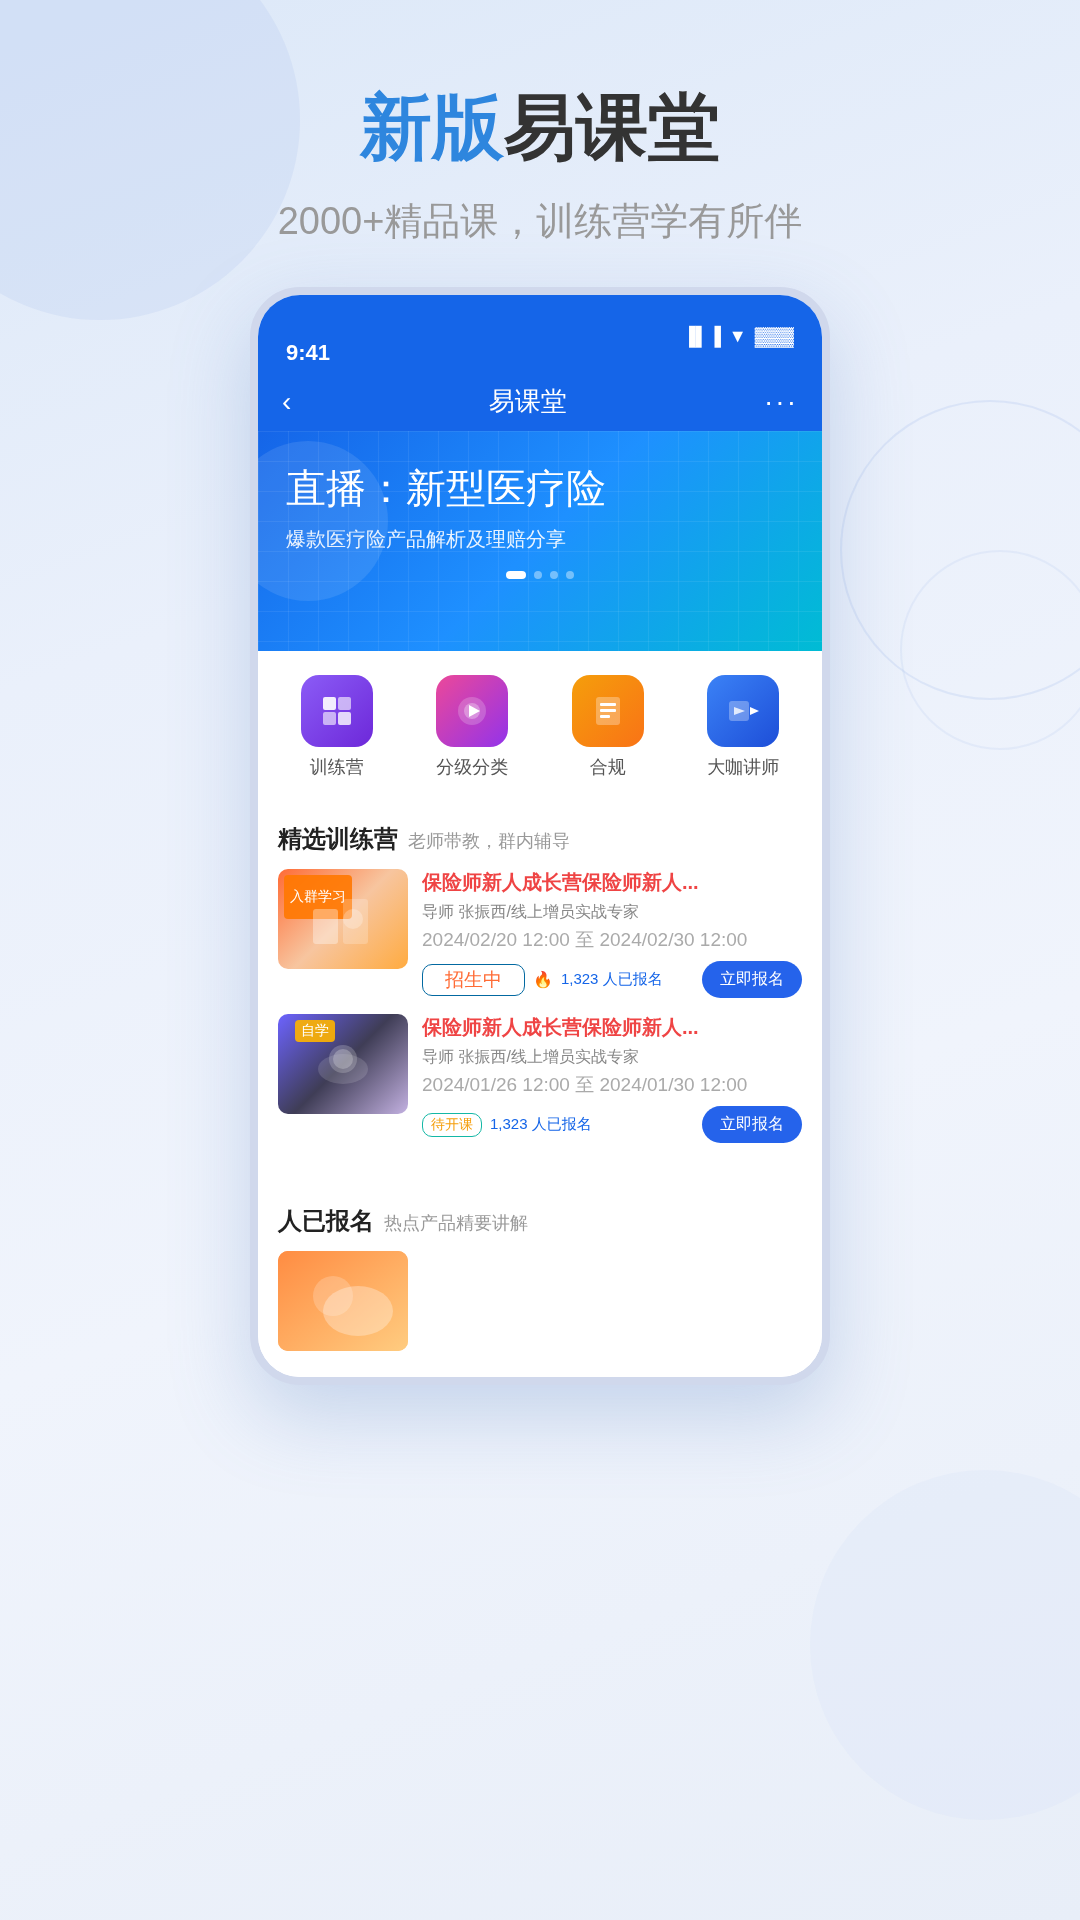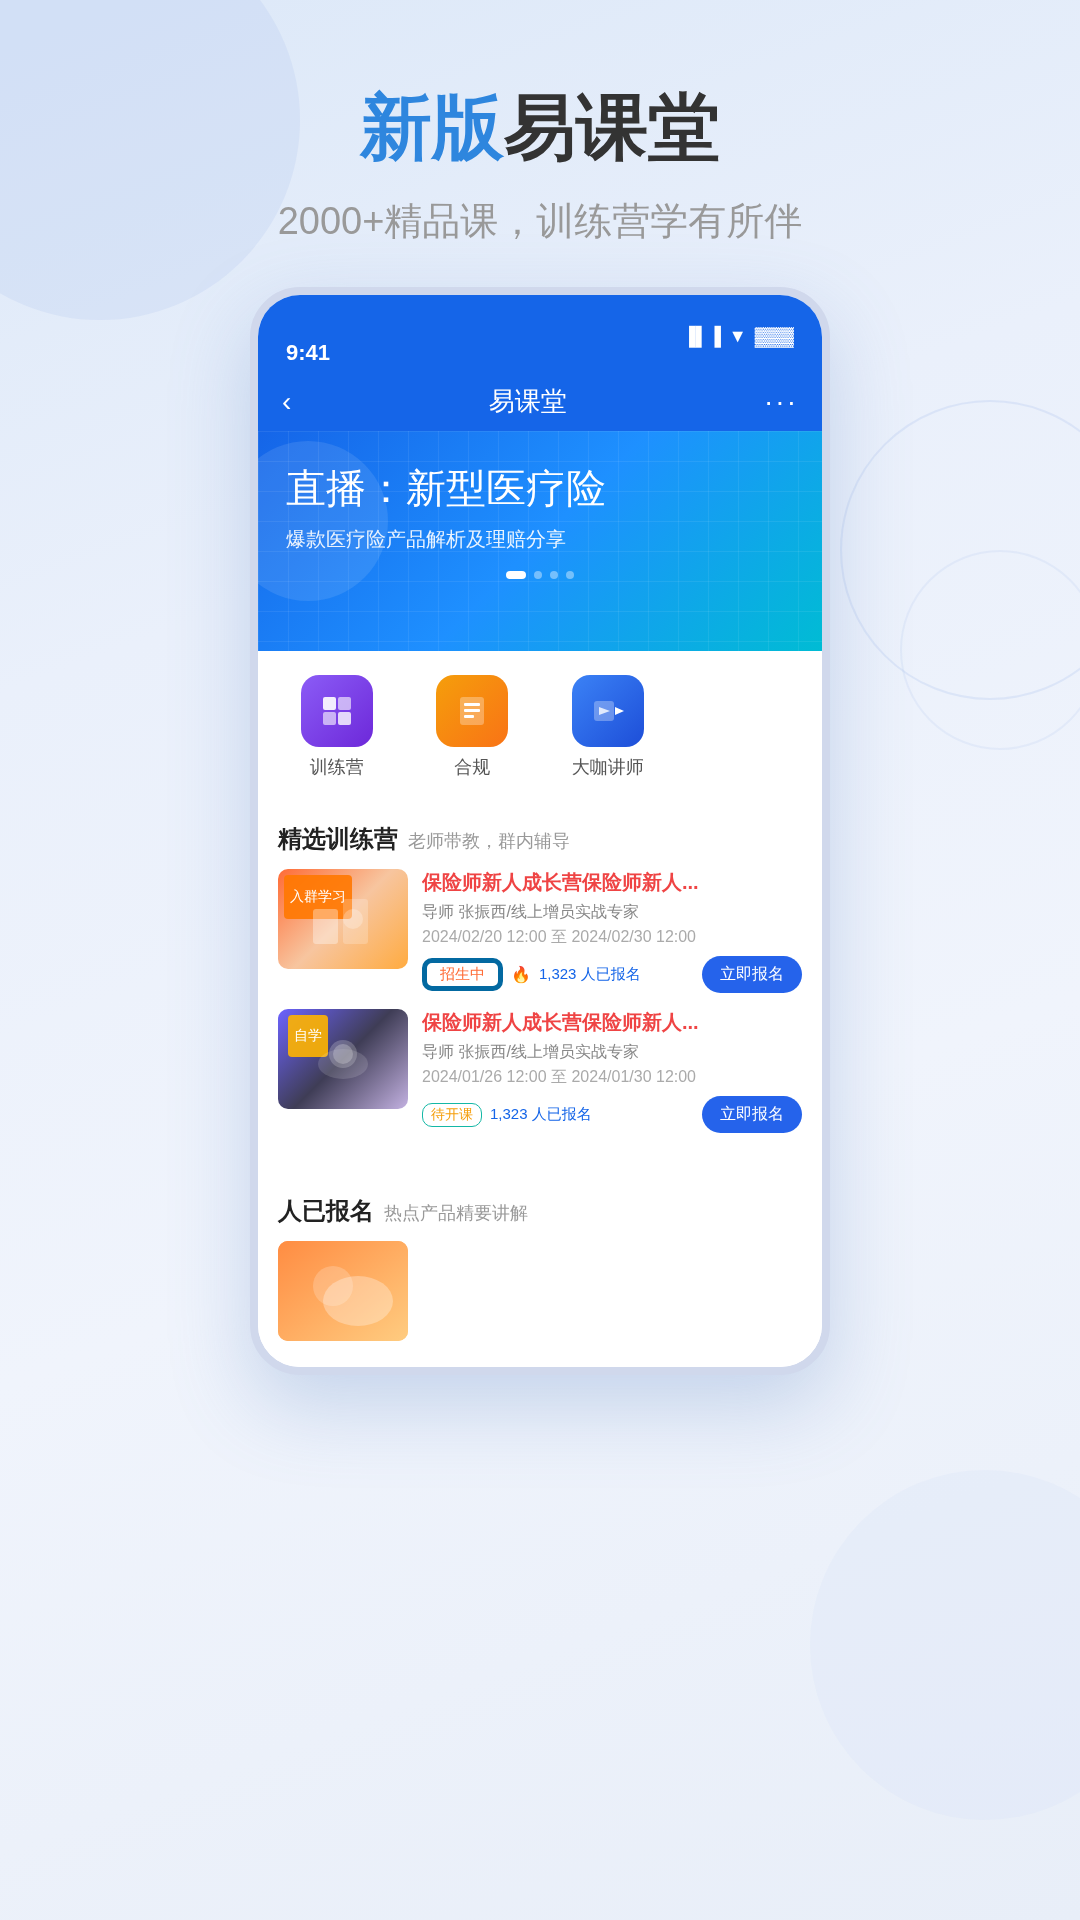--- a/index.html
+++ b/index.html
@@ -262,62 +262,62 @@
       position: absolute;
       top: 6px; left: 6px;
       background: rgba(255,120,0,0.9);
       color: white;
       font-size: 14px;
       padding: 13px 6px;
       border-radius: 4px;
     }
     .thumb-badge-2 {
       position: absolute;
-      top: 6px; left: 10px;
+      top: 6px; left: 17px;
       background: rgba(255,180,0,0.9);
       color: white;
       font-size: 14px;
-      padding: 12px 6px;
+      padding: 2px 6px;
       border-radius: 4px;
     }
     .course-info { flex: 1; }
     .course-name {
       font-size: 20px;
       font-weight: 600;
       color: #ef4444;
       margin-bottom: 6px;
       white-space: nowrap;
       overflow: hidden;
       text-overflow: ellipsis;
     }
     .course-teacher {
       font-size: 16px;
       color: #888;
       margin-bottom: 4px;
     }
     .course-date {
-      font-size: 16px;
+      font-size: 19px;
       color: #aaa;
       margin-bottom: 8px;
     }
     .course-footer {
       display: flex;
       align-items: center;
       justify-content: space-between;
     }
     .course-tags {
       display: flex;
       align-items: center;
       gap: 8px;
     }
     .tag-recruiting {
-      border: 5px solid #0369a1;
+      border: 1px solid #0369a1;
       color: #ff6b35;
-      font-size: 15px;
-      padding: 2px 13px;
+      font-size: 19px;
+      padding: 2px 22px;
       border-radius: 10px;
     }
     .tag-pending {
       border: 1px solid #14b8a6;
       color: #f59e0b;
       font-size: 14px;
       padding: 2px 8px;
       border-radius: 10px;
     }
     .tag-count {
@@ -418,20 +418,30 @@
           <svg width="36" height="36" viewBox="0 0 36 36" fill="none">
             <rect x="4" y="4" width="13" height="13" rx="2" fill="white" opacity="0.9"></rect>
             <rect x="4" y="19" width="13" height="13" rx="2" fill="white" opacity="0.6"></rect>
             <rect x="19" y="4" width="13" height="13" rx="2" fill="white" opacity="0.6"></rect>
             <rect x="19" y="19" width="13" height="13" rx="2" fill="white" opacity="0.8"></rect>
           </svg>
         </div>
         <span class="category-label">训练营</span>
       </div>
 
+      <div class="category-item">
+        <div class="category-icon-wrap cat-pink">
+          <svg width="36" height="36" viewBox="0 0 36 36" fill="none">
+            <circle cx="18" cy="18" r="14" fill="white" opacity="0.2"></circle>
+            <circle cx="18" cy="18" r="8" fill="white" opacity="0.3"></circle>
+            <polygon points="15,12 26,18 15,24" fill="white"></polygon>
+          </svg>
+        </div>
+        <span class="category-label">分级分类</span>
+      </div>
 
       <div class="category-item">
         <div class="category-icon-wrap cat-orange">
           <svg width="36" height="36" viewBox="0 0 36 36" fill="none">
             <rect x="6" y="4" width="24" height="28" rx="3" fill="white" opacity="0.3"></rect>
             <rect x="10" y="10" width="16" height="3" rx="1" fill="white"></rect>
             <rect x="10" y="16" width="16" height="3" rx="1" fill="white"></rect>
             <rect x="10" y="22" width="10" height="3" rx="1" fill="white"></rect>
           </svg>
         </div>

